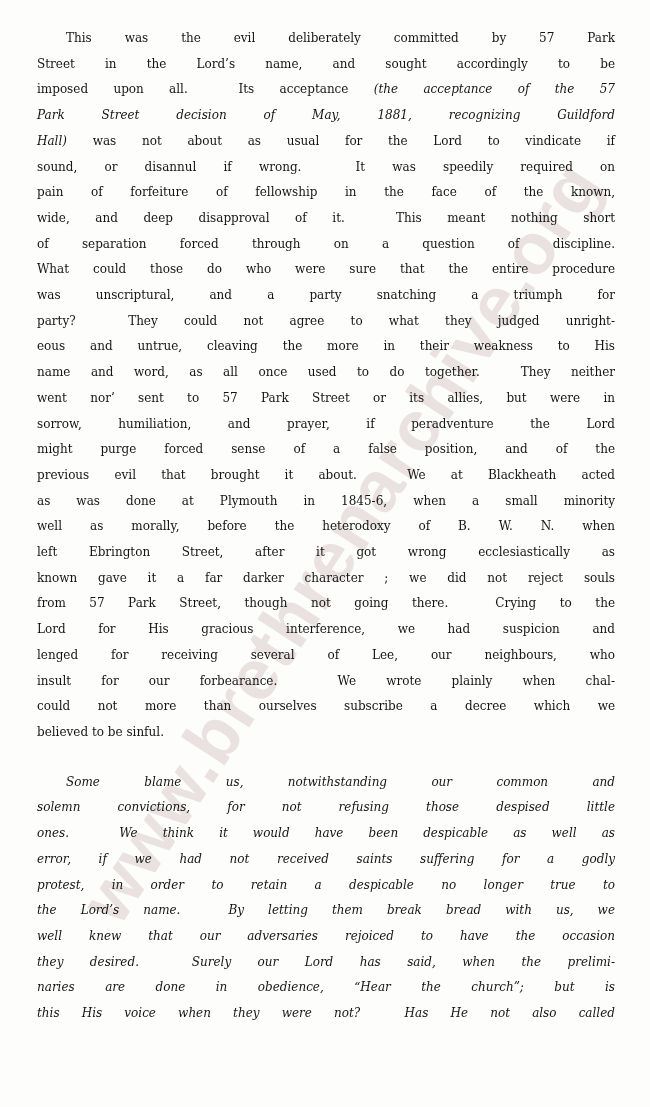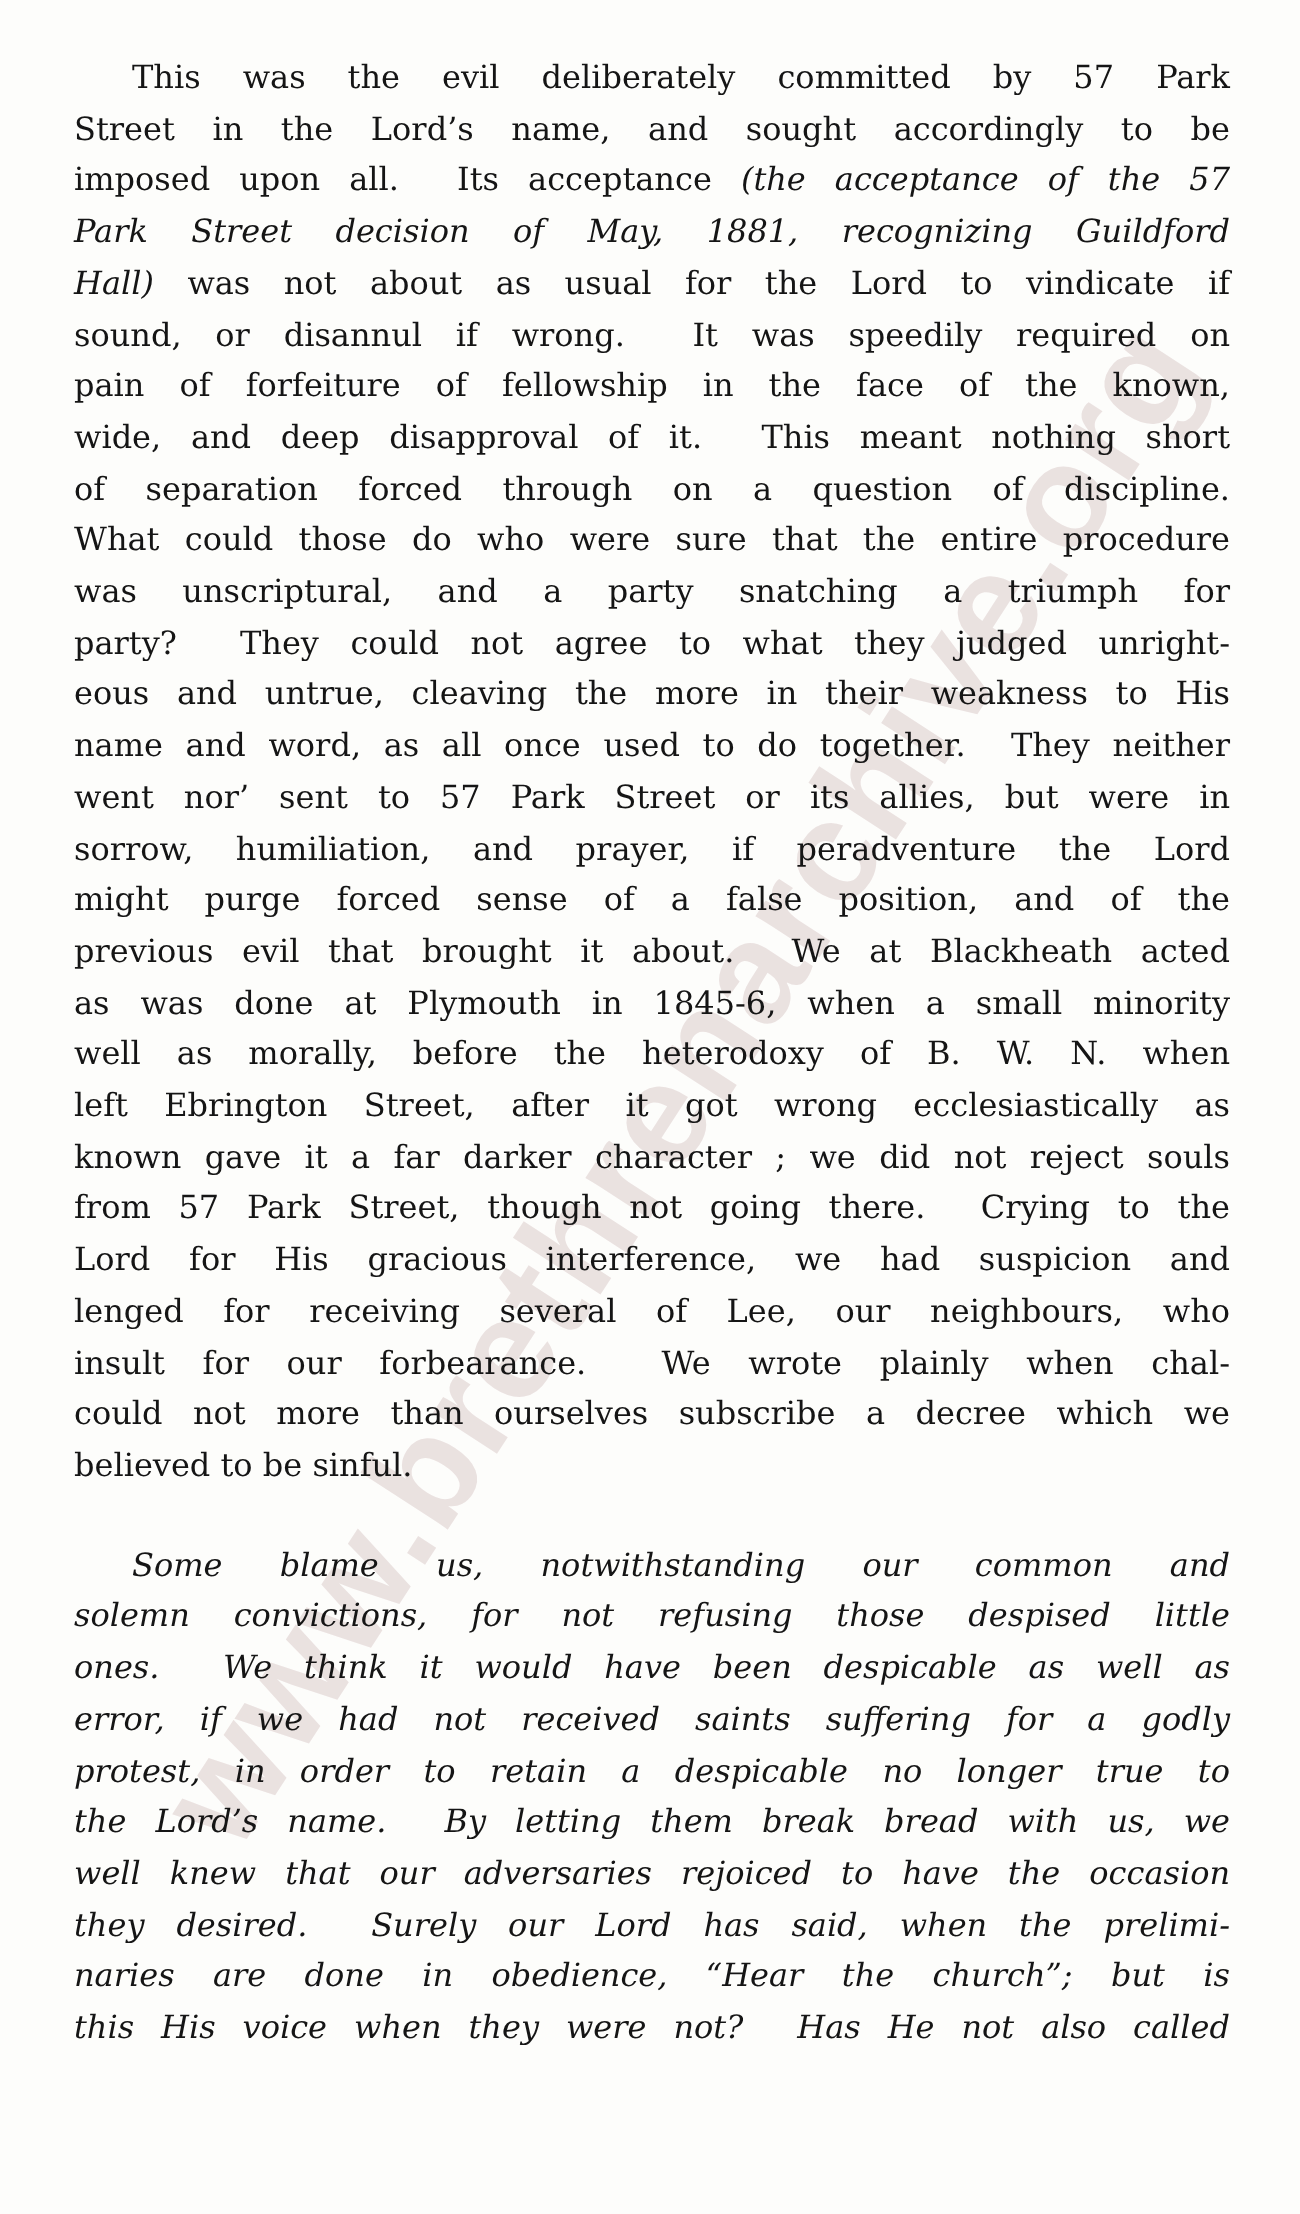--- a/index.html
+++ b/index.html
@@ -45,21 +45,21 @@
   }
   .text-column {
     position: absolute;
     left: 37px;
     top: 26px;
     width: 578px;
     color: var(--ink);
   }
   .paragraph + .paragraph { margin-top: 24px; font-style: italic; }
   .line {
-    font-size: 16px;
+    font-size: 12px;
     line-height: 25.7px;
     text-align: justify;
     text-align-last: justify;
     white-space: normal;
   }
   .line.indent { text-indent: 29px; }
   .line.last { text-align-last: left; }
   .italic { font-style: italic; }
 </style>
 </head>

